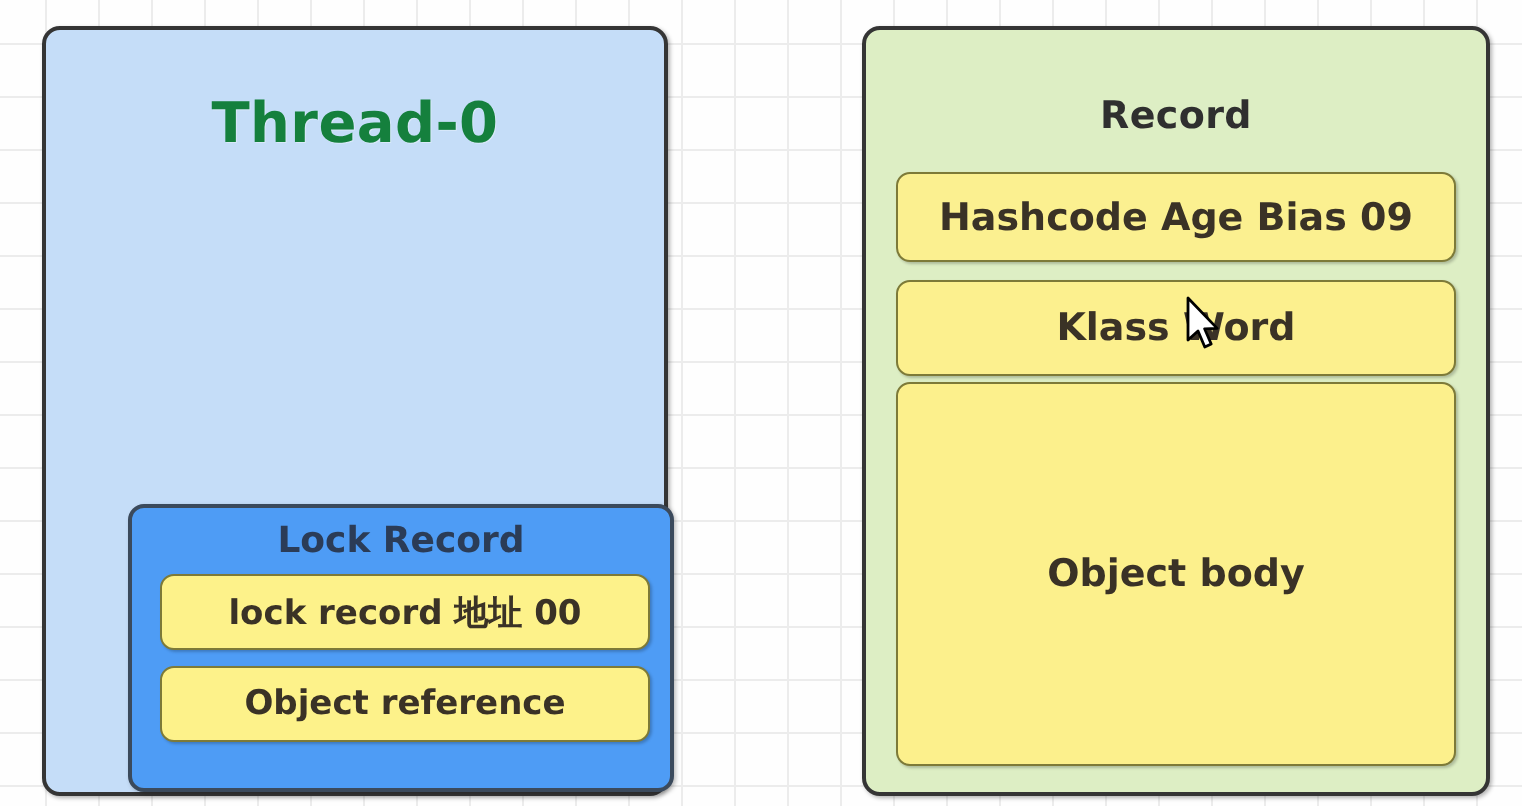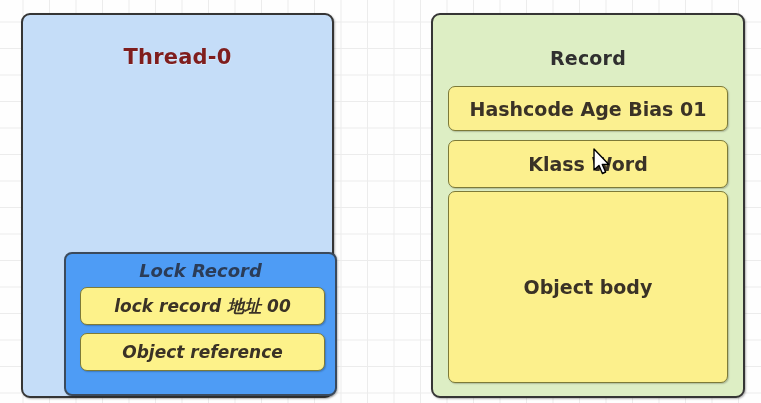--- a/index.html
+++ b/index.html
@@ -55,22 +55,22 @@
     position: absolute;
     left: 0;
     right: 0;
     text-align: center;
     font-weight: bold;
     letter-spacing: 0.2px;
   }
 
   #thread-title {
     top: 30px;
-    font-size: 21px;
-    color: #7f1d1d;
+    font-size: 28px;
+    color: #15803d;
     text-shadow: 0.5px 0.5px 0 rgba(255,255,255,0.35);
   }
 
   #object-title {
     top: 32px;
     font-size: 19px;
     color: #2f2f2f;
   }
 
   
@@ -78,21 +78,20 @@
     position: absolute;
     left: 41px;
     top: 237px;
     width: 273px;
     height: 144px;
     background: #4e9cf5;
     border: 2px solid #3b4a5c;
     border-radius: 8px;
     box-sizing: border-box;
     box-shadow: 1px 1px 2px rgba(0,0,0,0.25);
-    font-style: italic;
   }
 
   #lock-record-title {
     position: absolute;
     left: 0;
     right: 0;
     top: 6px;
     text-align: center;
     font-size: 18px;
     font-weight: bold;
@@ -183,21 +182,21 @@
       <div id="lock-record-addr" class="yellow-box">lock record 地址 00</div>
 
       <div id="object-reference" class="yellow-box">Object reference</div>
     </div>
   </div>
 
   <div id="object-box" class="outer-box">
     <div id="object-title" class="box-title">Record</div>
   </div>
 
-  <div id="mark-word" class="yellow-box">Hashcode Age Bias 01</div>
+  <div id="mark-word" class="yellow-box">Hashcode Age Bias 09</div>
 
   <div id="klass-word" class="yellow-box">Klass Word</div>
 
   <div id="object-body" class="yellow-box">Object body</div>
 
   <svg id="mouse-cursor" viewBox="0 0 20 30">
     <path d="M2,1 L2,22 L7,17.5 L10.4,25.5 L13.6,24 L10.3,16.4 L16.6,16.2 Z" fill="#ffffff" stroke="#000000" stroke-width="1.4" stroke-linejoin="round"></path>
   </svg>
 
 </div>

